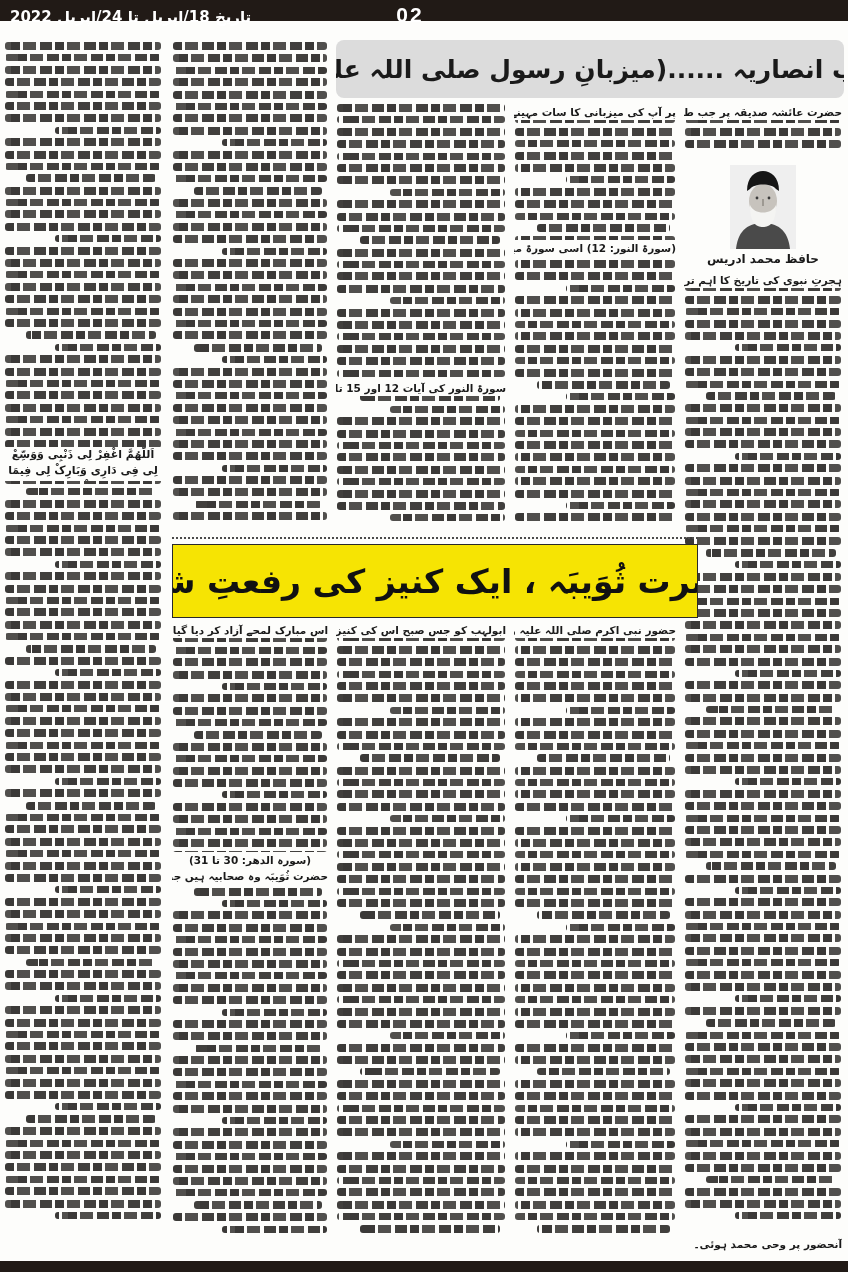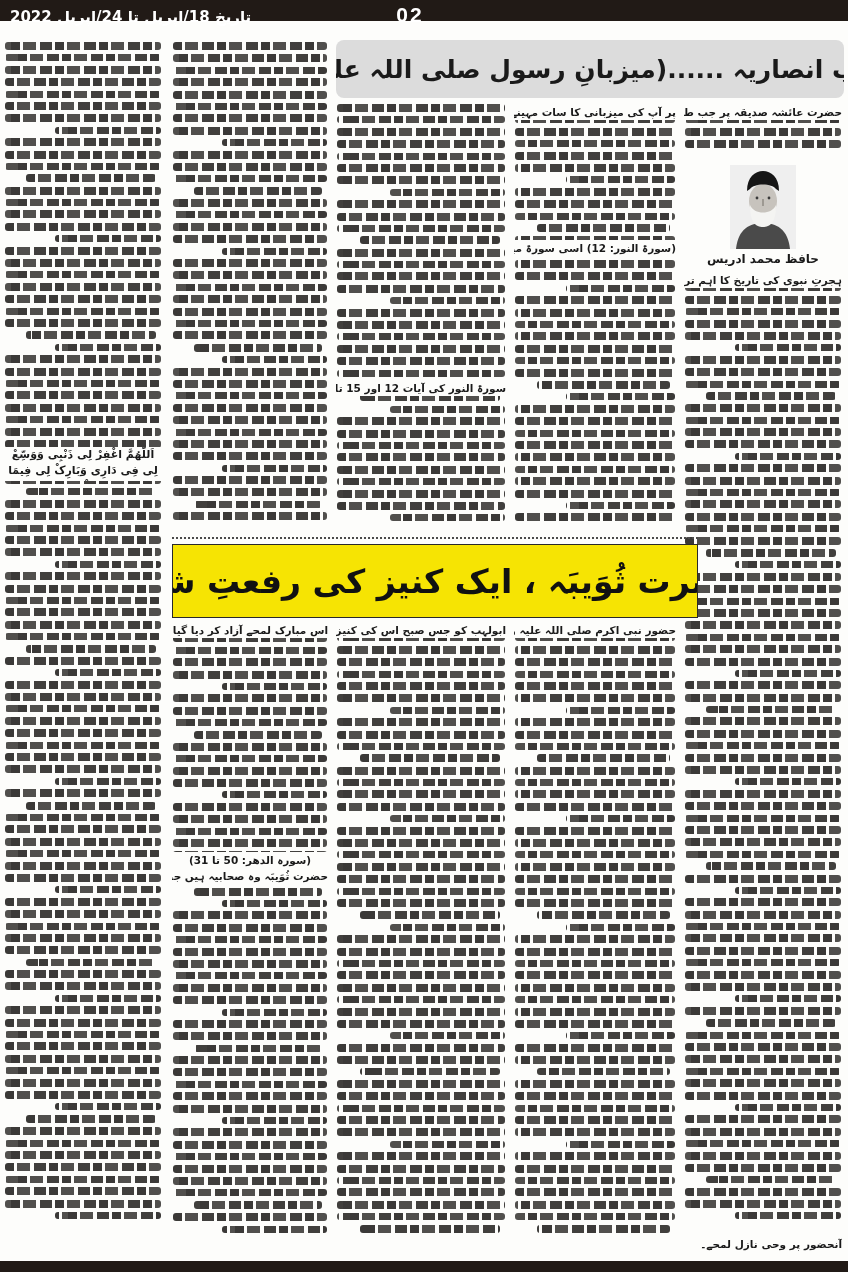--- a/index.html
+++ b/index.html
@@ -229,21 +229,21 @@
       <div class="fl"></div>
       <div class="fl"></div>
       <div class="fl"></div>
       <div class="fl"></div>
       <div class="fl"></div>
       <div class="fl"></div>
       <div class="fl"></div>
     </div>
   <div class="seg" style="left:172px;top:622px;width:156px;height:636px">
     <div class="ov" style="top:0">اس مبارک لمحے آزاد کر دیا گیا تھا تو وہ بڑی خوش</div>
-    <div class="ov center" style="top:230px">(سورہ الدھر: 50 تا 31)</div>
+    <div class="ov center" style="top:230px">(سورہ الدھر: 30 تا 31)</div>
     <div class="ov" style="top:246px">حضرت ثُوَیبَہ وہ صحابیہ ہیں جنہوں نے کئی عظیم</div>
   <div class="fl"></div>
       <div class="fl"></div>
       <div class="fl"></div>
       <div class="fl"></div>
       <div class="fl"></div>
       <div class="fl"></div>
       <div class="fl"></div>
       <div class="fl"></div>
       <div class="fl"></div>
@@ -502,21 +502,21 @@
 
       <circle cx="27" cy="33" r="1.4" fill="#3a3a3a"></circle>
       <circle cx="39" cy="33" r="1.4" fill="#3a3a3a"></circle>
       <path d="M33 34 L33 41" stroke="#8f8b85" stroke-width="1.5" fill="none"></path>
     </svg>
   </figure>
   <div class="caption">حافظ محمد ادریس</div>
 
   <div class="seg" style="left:684px;top:272px;width:158px;height:986px">
     <div class="ov" style="top:0">ہجرتِ نبوی کی تاریخ کا اہم ترین باب ہے</div>
-    <div class="ov" style="top:964px">آنحضور پر وحی نازل لمحے۔</div>
+    <div class="ov" style="top:964px">آنحضور پر وحی محمد ہوئی۔</div>
   <div class="fl"></div>
       <div class="fl"></div>
       <div class="fl"></div>
       <div class="fl"></div>
       <div class="fl"></div>
       <div class="fl"></div>
       <div class="fl"></div>
       <div class="fl"></div>
       <div class="fl"></div>
       <div class="fl"></div>

